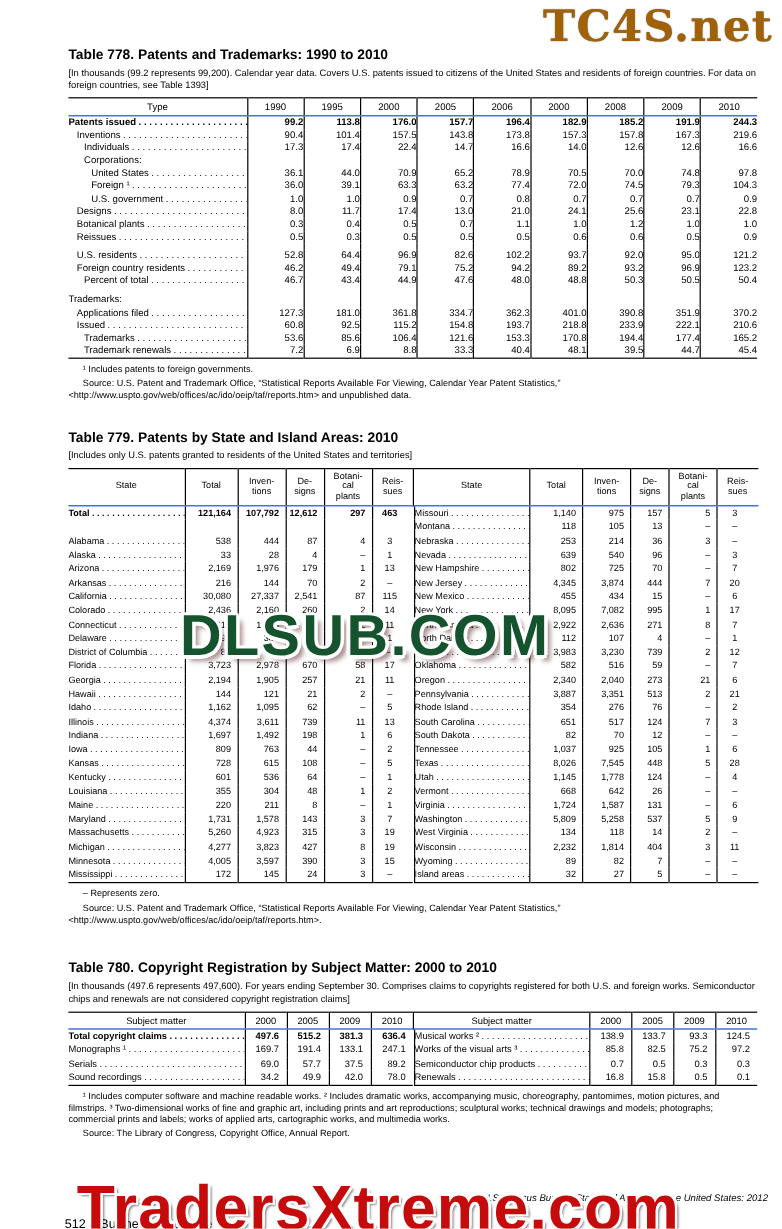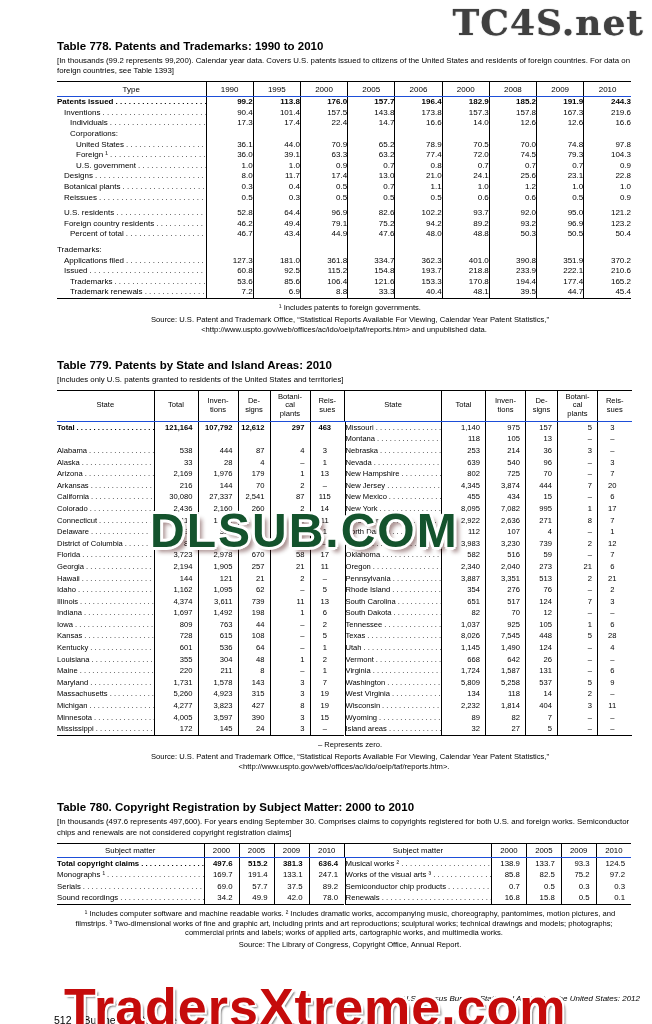--- a/index.html
+++ b/index.html
@@ -3,21 +3,21 @@
 <meta charset="utf-8">
 <style>
   *{box-sizing:border-box;}
   html,body{margin:0;padding:0;background:#fff;}
   .page{position:relative;width:652px;height:1024px;background:#fff;color:#000;
         font-family:"Liberation Sans",sans-serif;overflow:hidden;}
   .content{position:absolute;left:40px;top:40px;width:574px;z-index:1;margin-left:17px;}
 
   .tbl-title{font-size:11.5px;font-weight:bold;margin:0 0 4px 0;}
   .note{font-size:7.8px;line-height:1.3;margin:0 0 5px 0;}
-  .fn{font-size:7.6px;line-height:1.3;margin:2px 0 0 0;text-indent:12px;text-align:center;}
+  .fn{font-size:7.6px;line-height:1.3;margin:2px 0 0 0;text-indent:12px;}
   .fn.first{margin-top:4px;}
   #sec779{margin-top:24px;}
   #sec780{margin-top:30px;}
 
   table.dt{border-collapse:collapse;table-layout:fixed;width:100%;
            border-top:1px solid #000;border-bottom:1px solid #000;}
   table.dt th{font-weight:normal;border-bottom:1px solid #1d4ed8;vertical-align:middle;
               text-align:center;padding:2px 1px;}
   table.dt td{padding:0;overflow:hidden;}
   table.dt td + td, table.dt th + th{border-left:1px solid #000;}
@@ -64,21 +64,21 @@
   .t780 .num{padding-right:6px;}
 
   
   .footer-left{position:absolute;left:54px;top:978px;font-size:10.5px;z-index:2;margin-top:36px;}
   .footer-left .pgnum{margin-right:12px;}
   .footer-right{position:absolute;right:12px;top:994px;font-size:8px;z-index:2;font-style:italic;}
 
   
   .wm{position:absolute;z-index:6;pointer-events:none;white-space:nowrap;}
   .wm-tc4s{top:1px;right:8px;font-family:"DejaVu Serif",serif;font-weight:bold;
-           font-size:36px;color:#404040;letter-spacing:1px;text-shadow:0 0 1px #555;}
+           font-size:36px;color:#a16207;letter-spacing:1px;text-shadow:0 0 1px #555;}
   .wm-dlsub{top:503px;left:150px;font-size:48px;font-weight:800;color:#14532d;
             letter-spacing:2px;
             text-shadow:-2px -2px 0 #fff,2px -2px 0 #fff,-2px 2px 0 #fff,2px 2px 0 #fff,
                         0 -3px 0 #fff,0 3px 0 #fff,-3px 0 0 #fff,3px 0 0 #fff,
                         5px 5px 4px rgba(60,0,0,0.45);}
   .wm-traders{top:977px;left:64px;font-size:52px;font-weight:800;color:#c50b0b;
               letter-spacing:1px;
               text-shadow:-2px -2px 0 #fff,2px -2px 0 #fff,-2px 2px 0 #fff,2px 2px 0 #fff,
                           3px 3px 2px rgba(0,0,0,0.5);}
 </style>
@@ -953,21 +953,21 @@
                 <td class="num">448</td>
                 <td class="num">5</td>
                 <td class="num">28</td>
               </tr>
               <tr>
                 <td class="lbl ind0">
                   <span class="lt">Utah</span>
                   <span class="dots"></span>
                 </td>
                 <td class="num">1,145</td>
-                <td class="num">1,490</td>
+                <td class="num">1,778</td>
                 <td class="num">124</td>
                 <td class="num">–</td>
                 <td class="num">4</td>
               </tr>
               <tr>
                 <td class="lbl ind0">
                   <span class="lt">Vermont</span>
                   <span class="dots"></span>
                 </td>
                 <td class="num">668</td>

